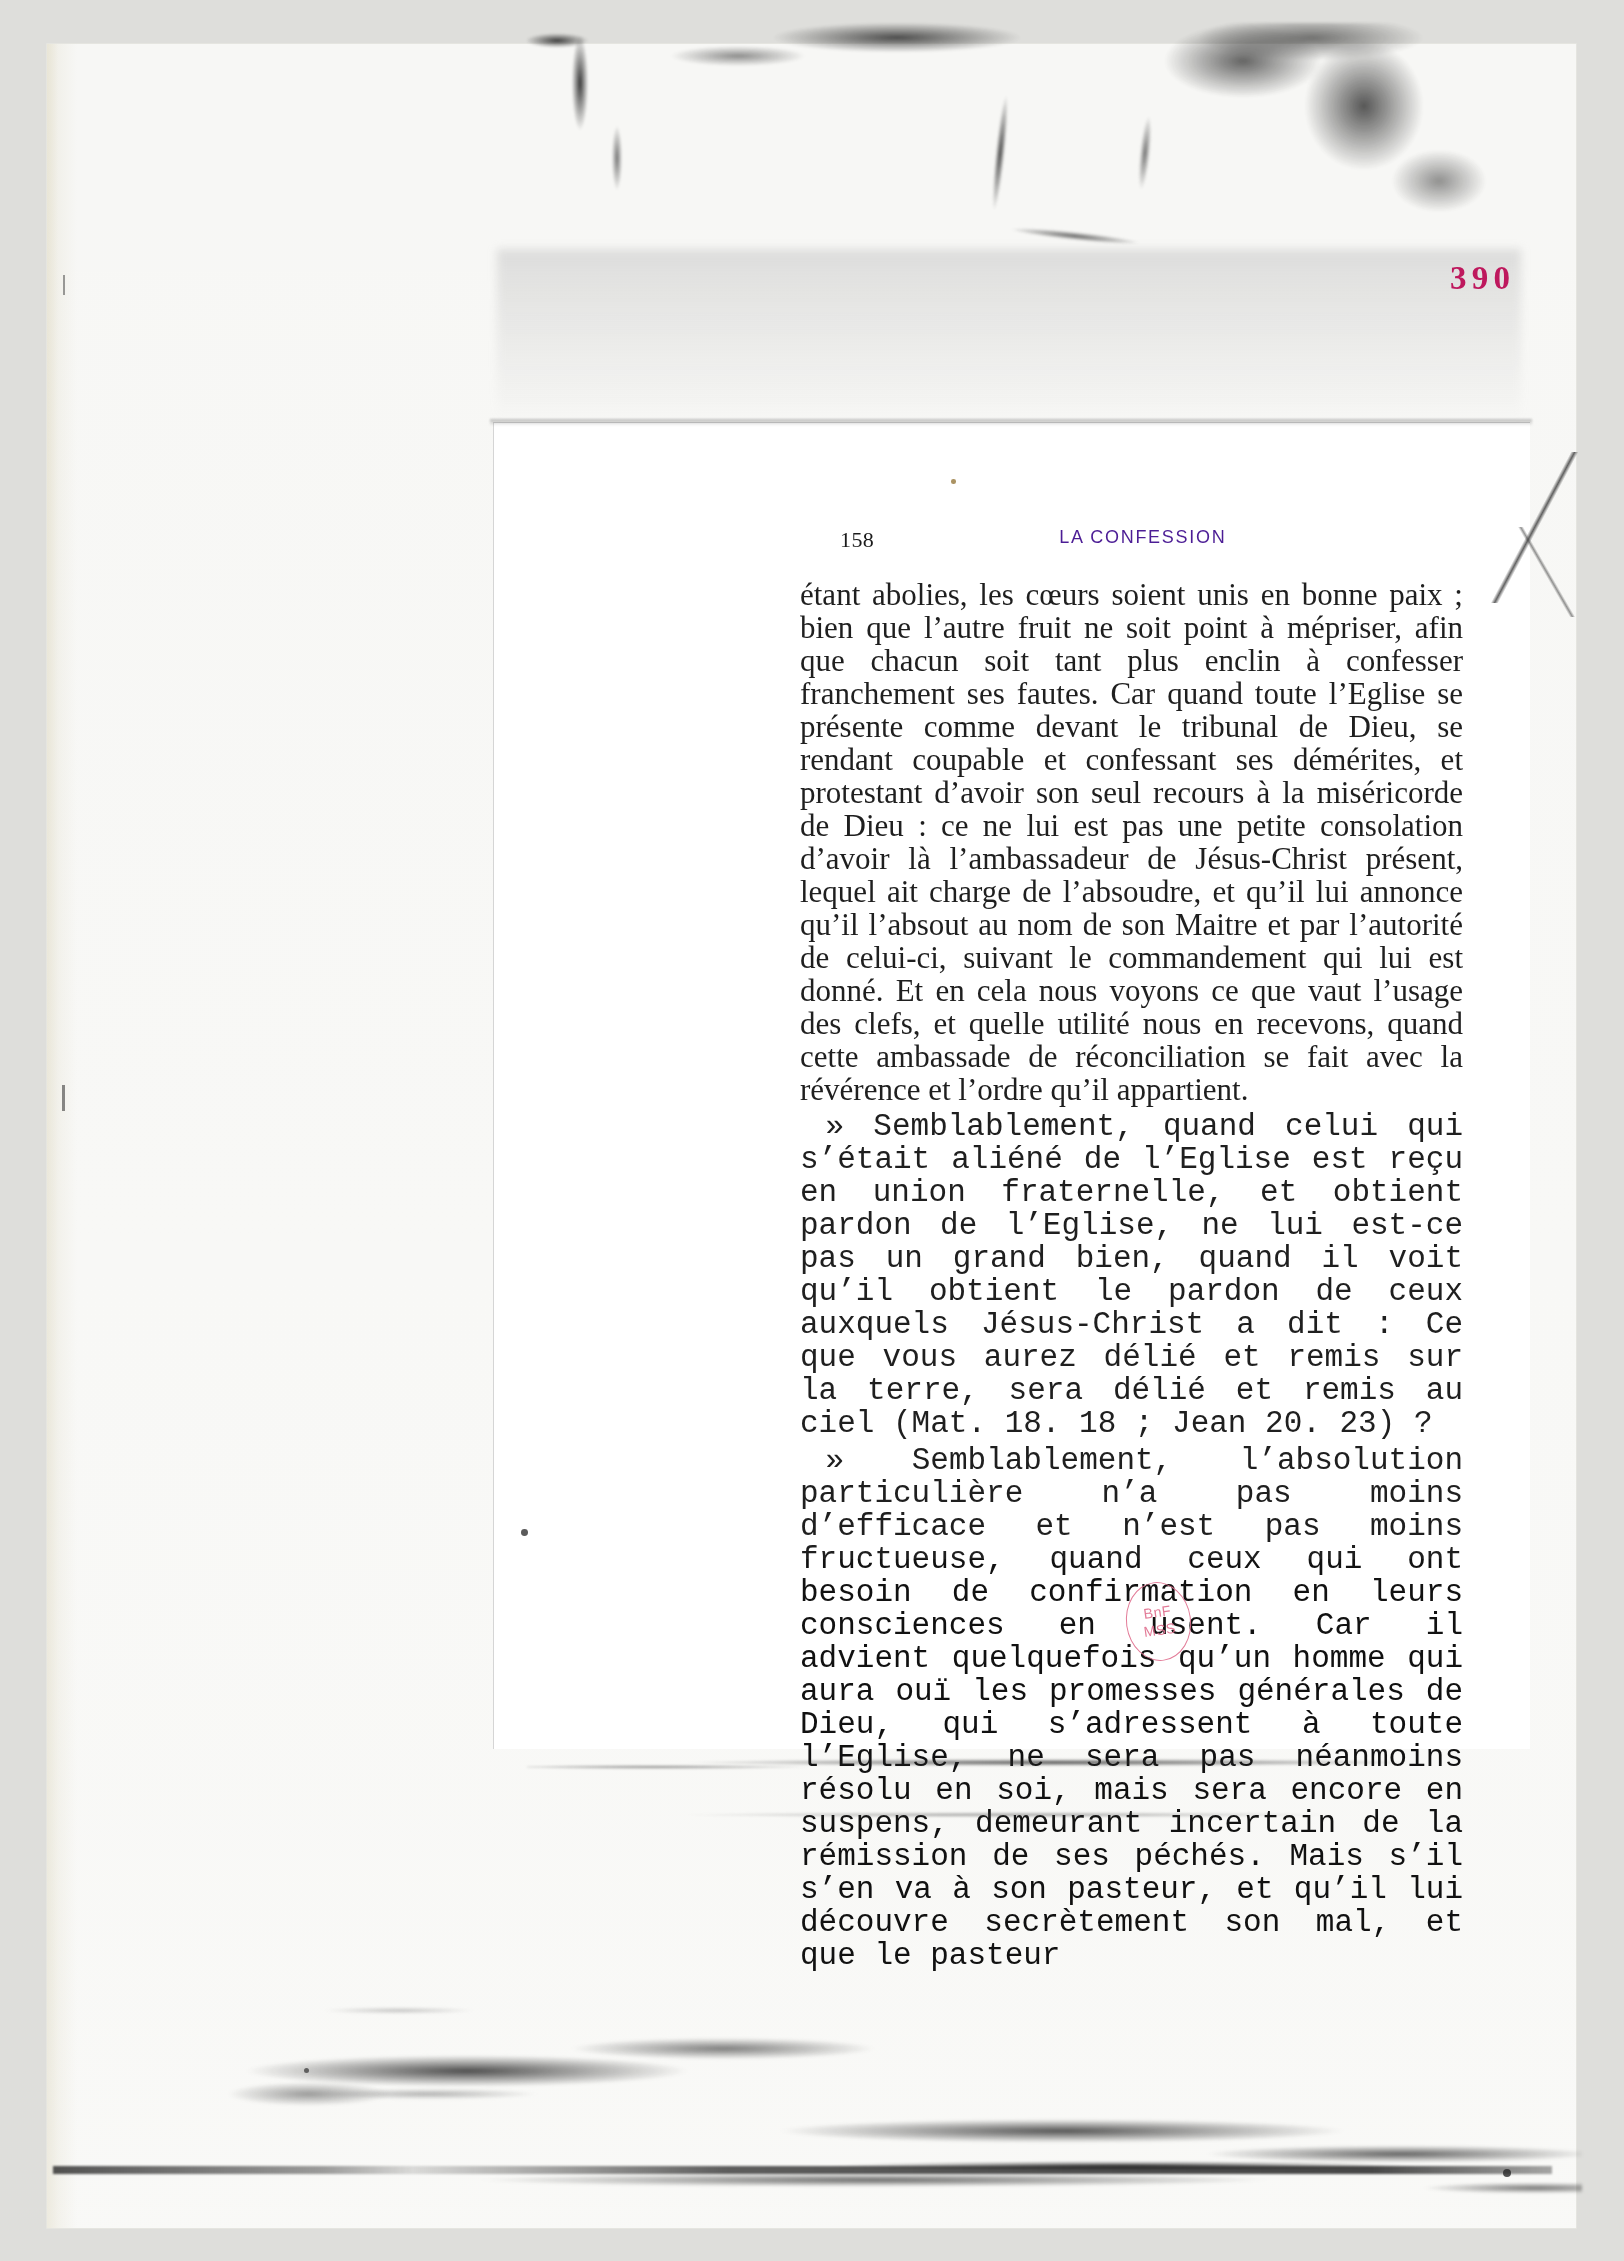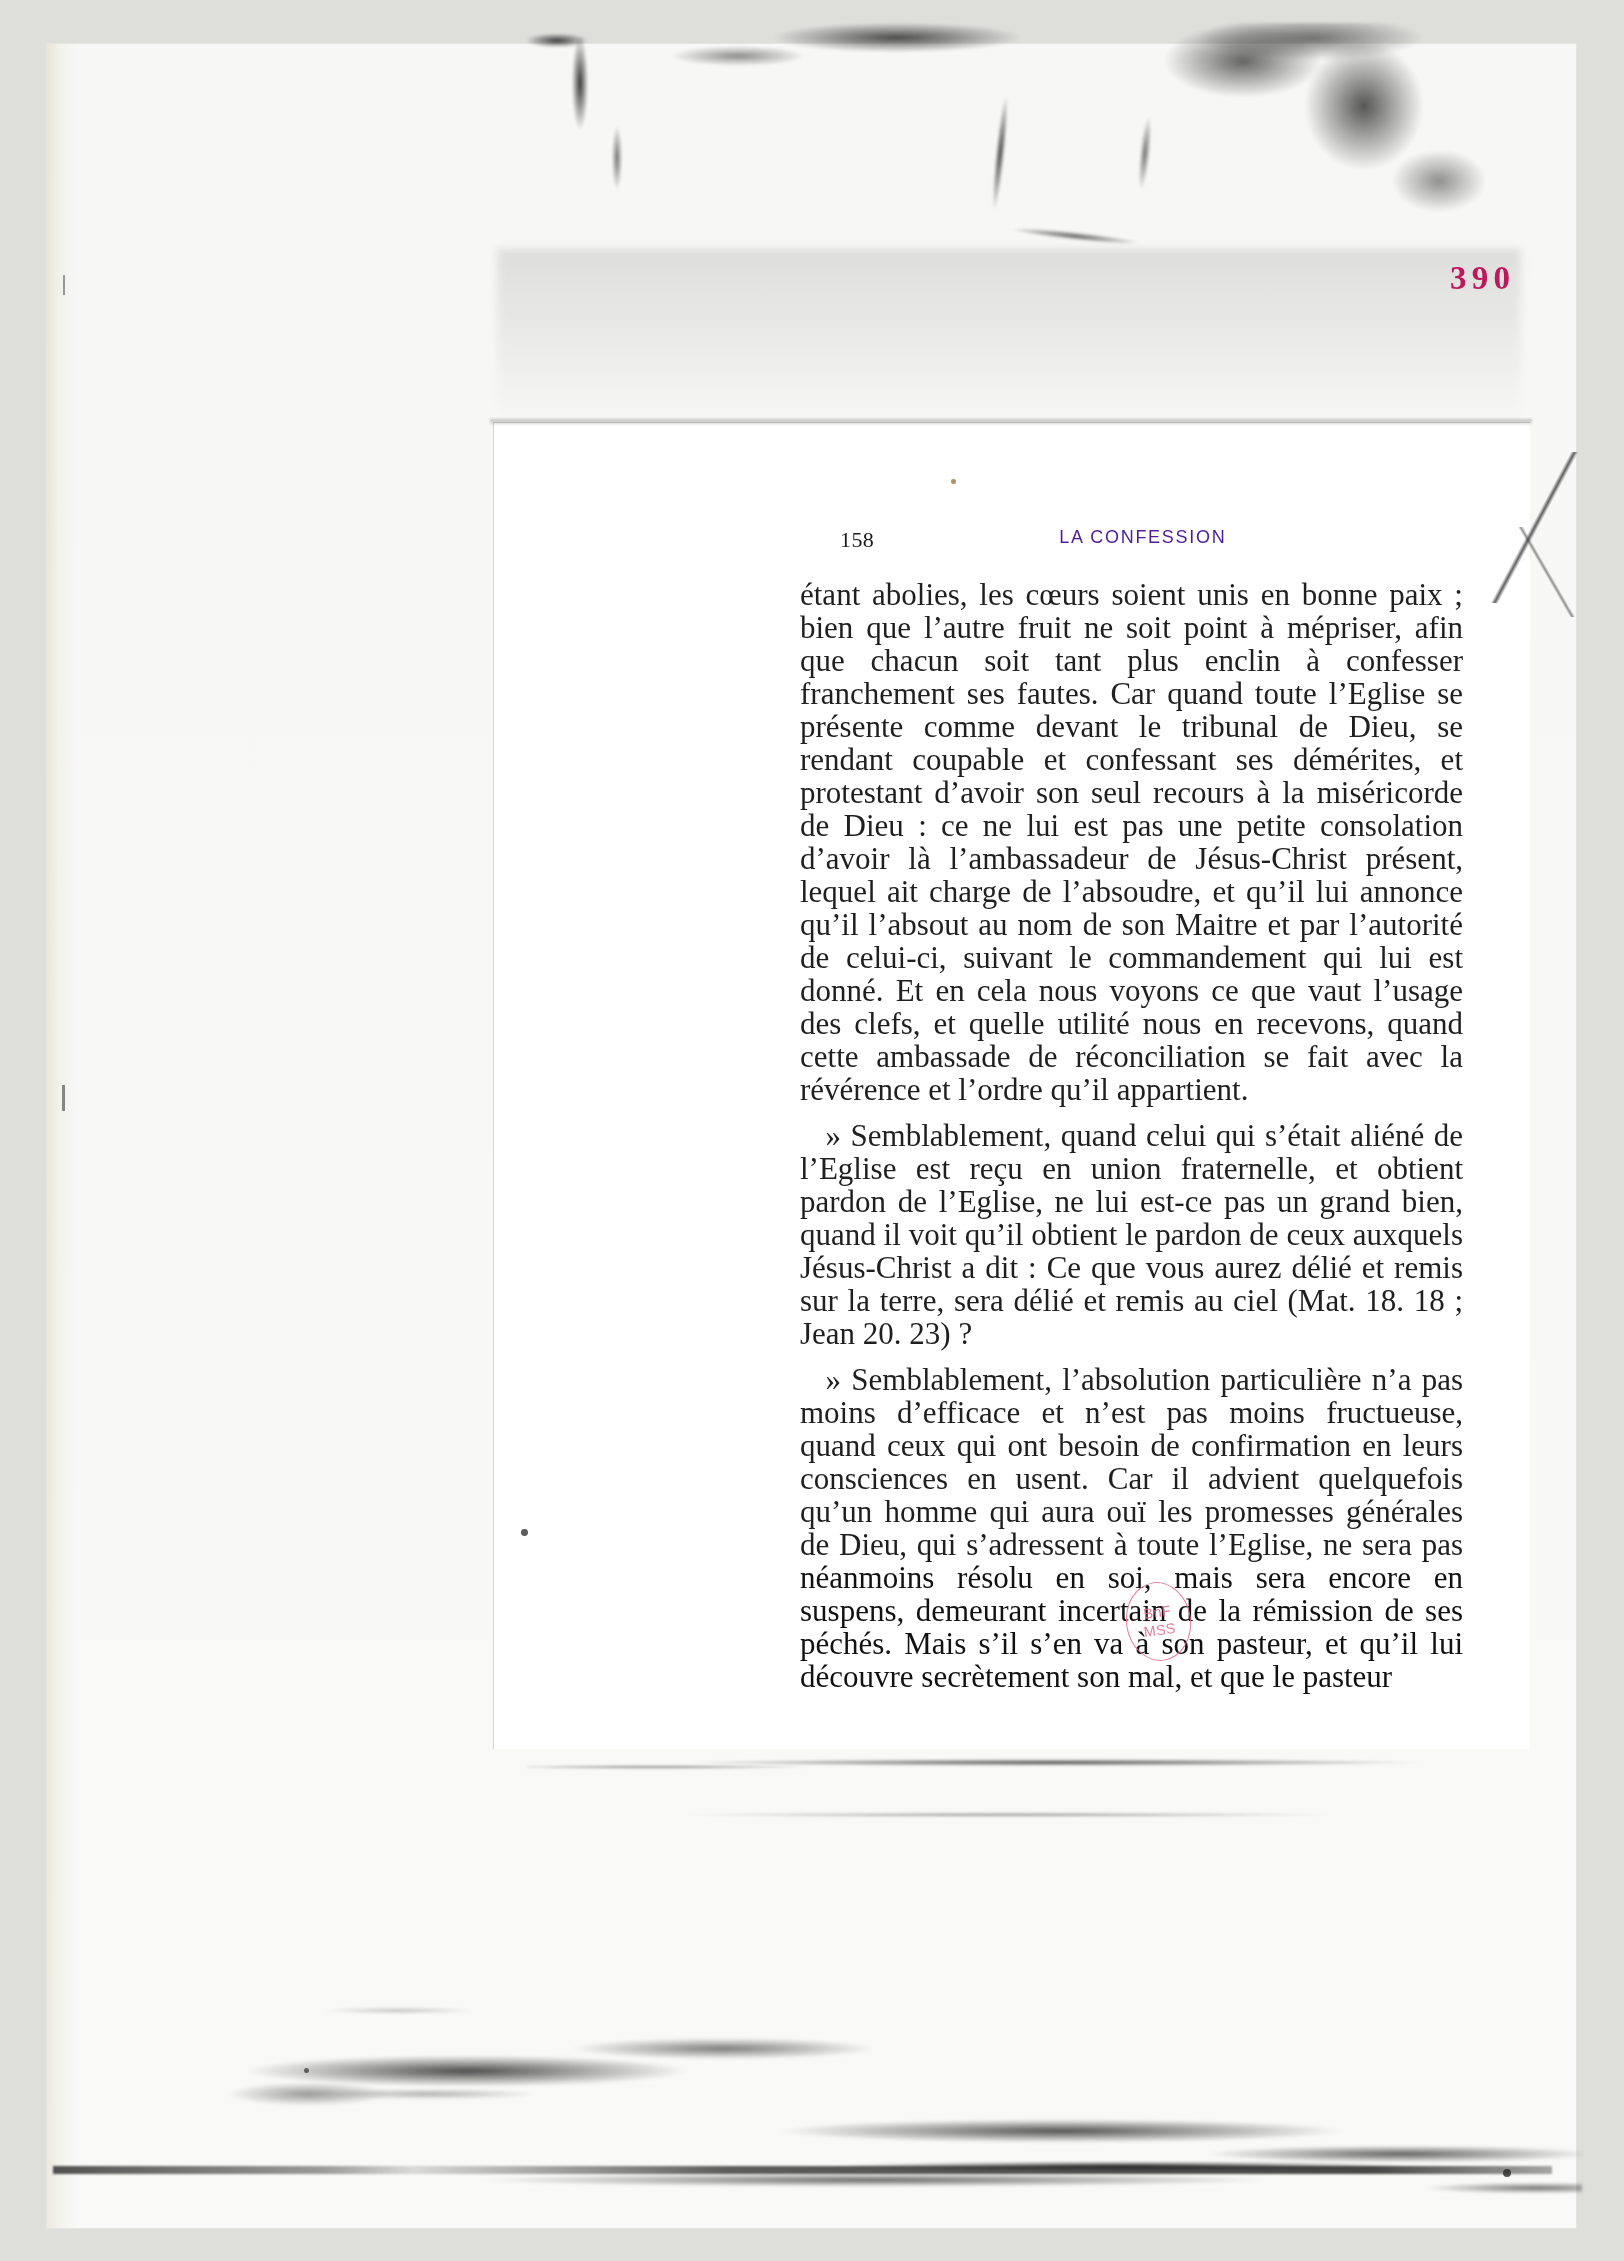--- a/index.html
+++ b/index.html
@@ -97,21 +97,22 @@
     line-height: 33px;
     color: #111111;
     text-align: justify;
     text-justify: inter-word;
     -webkit-font-smoothing: antialiased;
   }
   .body-col p {
     margin: 0;
   }
   .body-col p + p {
-    margin-top: 13px;
+    margin-top: 4px;
+    font-family: Liberation Mono, monospace;
   }
   .indent {
     text-indent: 25.6px;
   }
 
   
   .text-veil {
     position: absolute;
     left: 783px; top: 572px; width: 701px; height: 987px;
     background: rgba(255,255,255,0.06);

